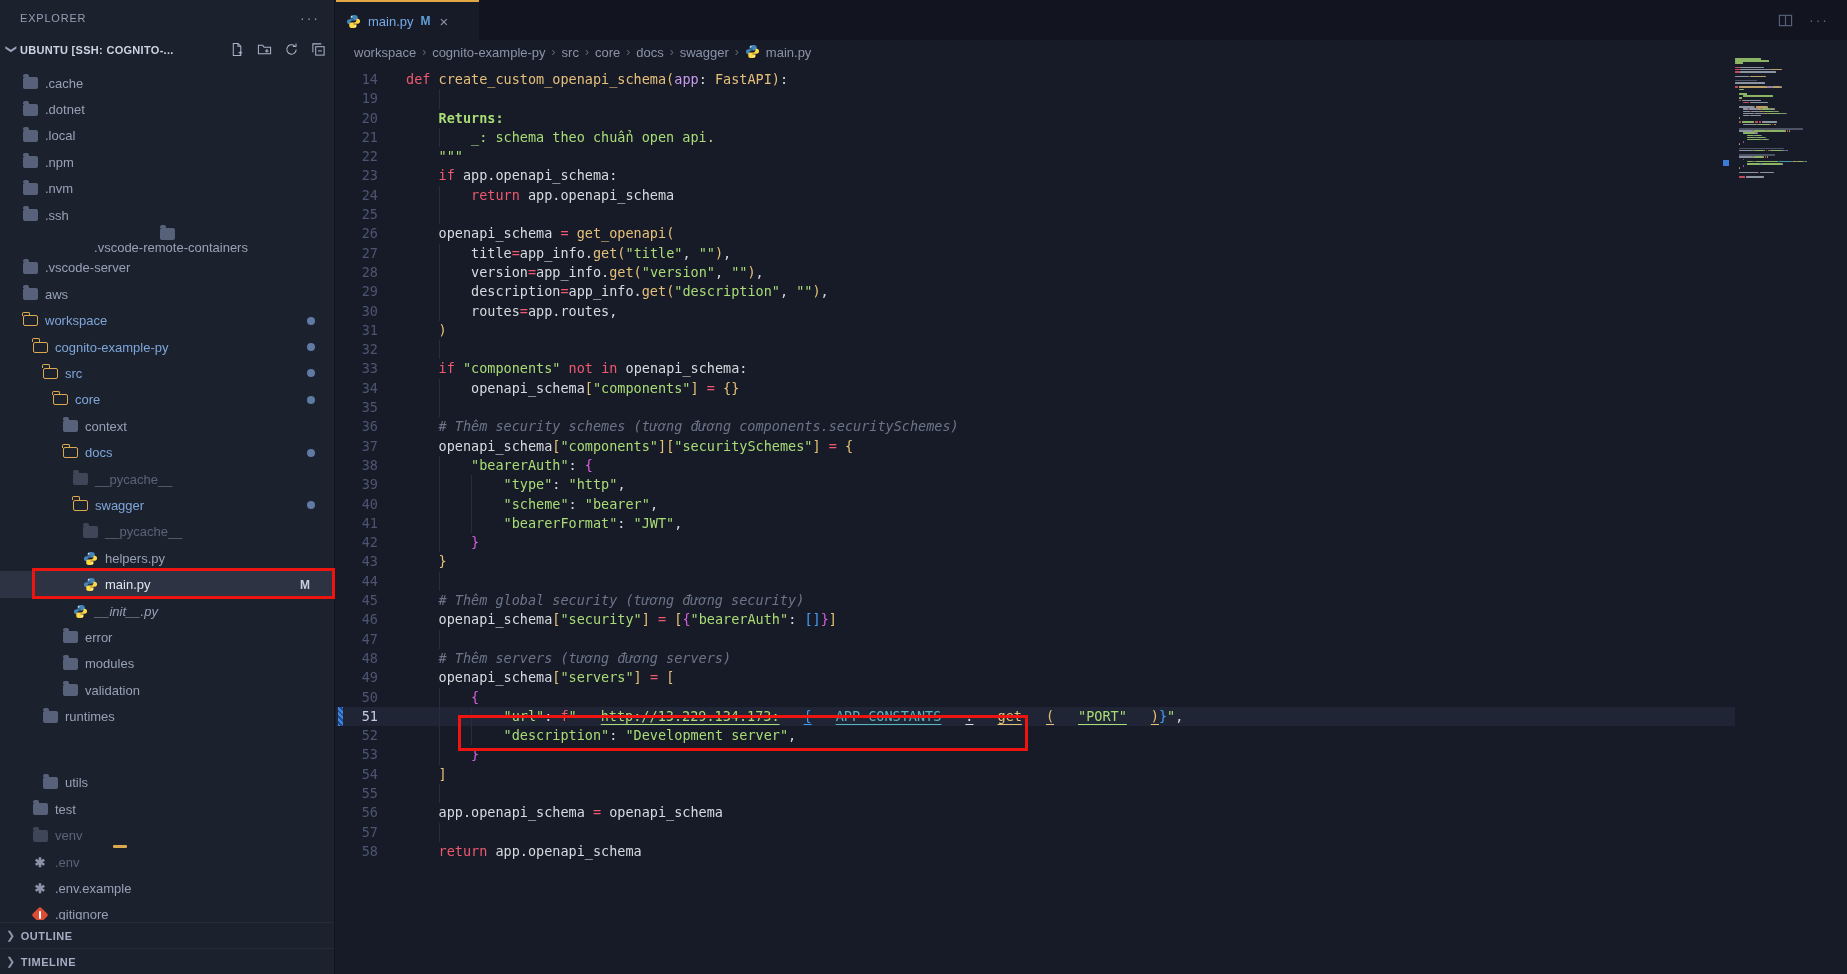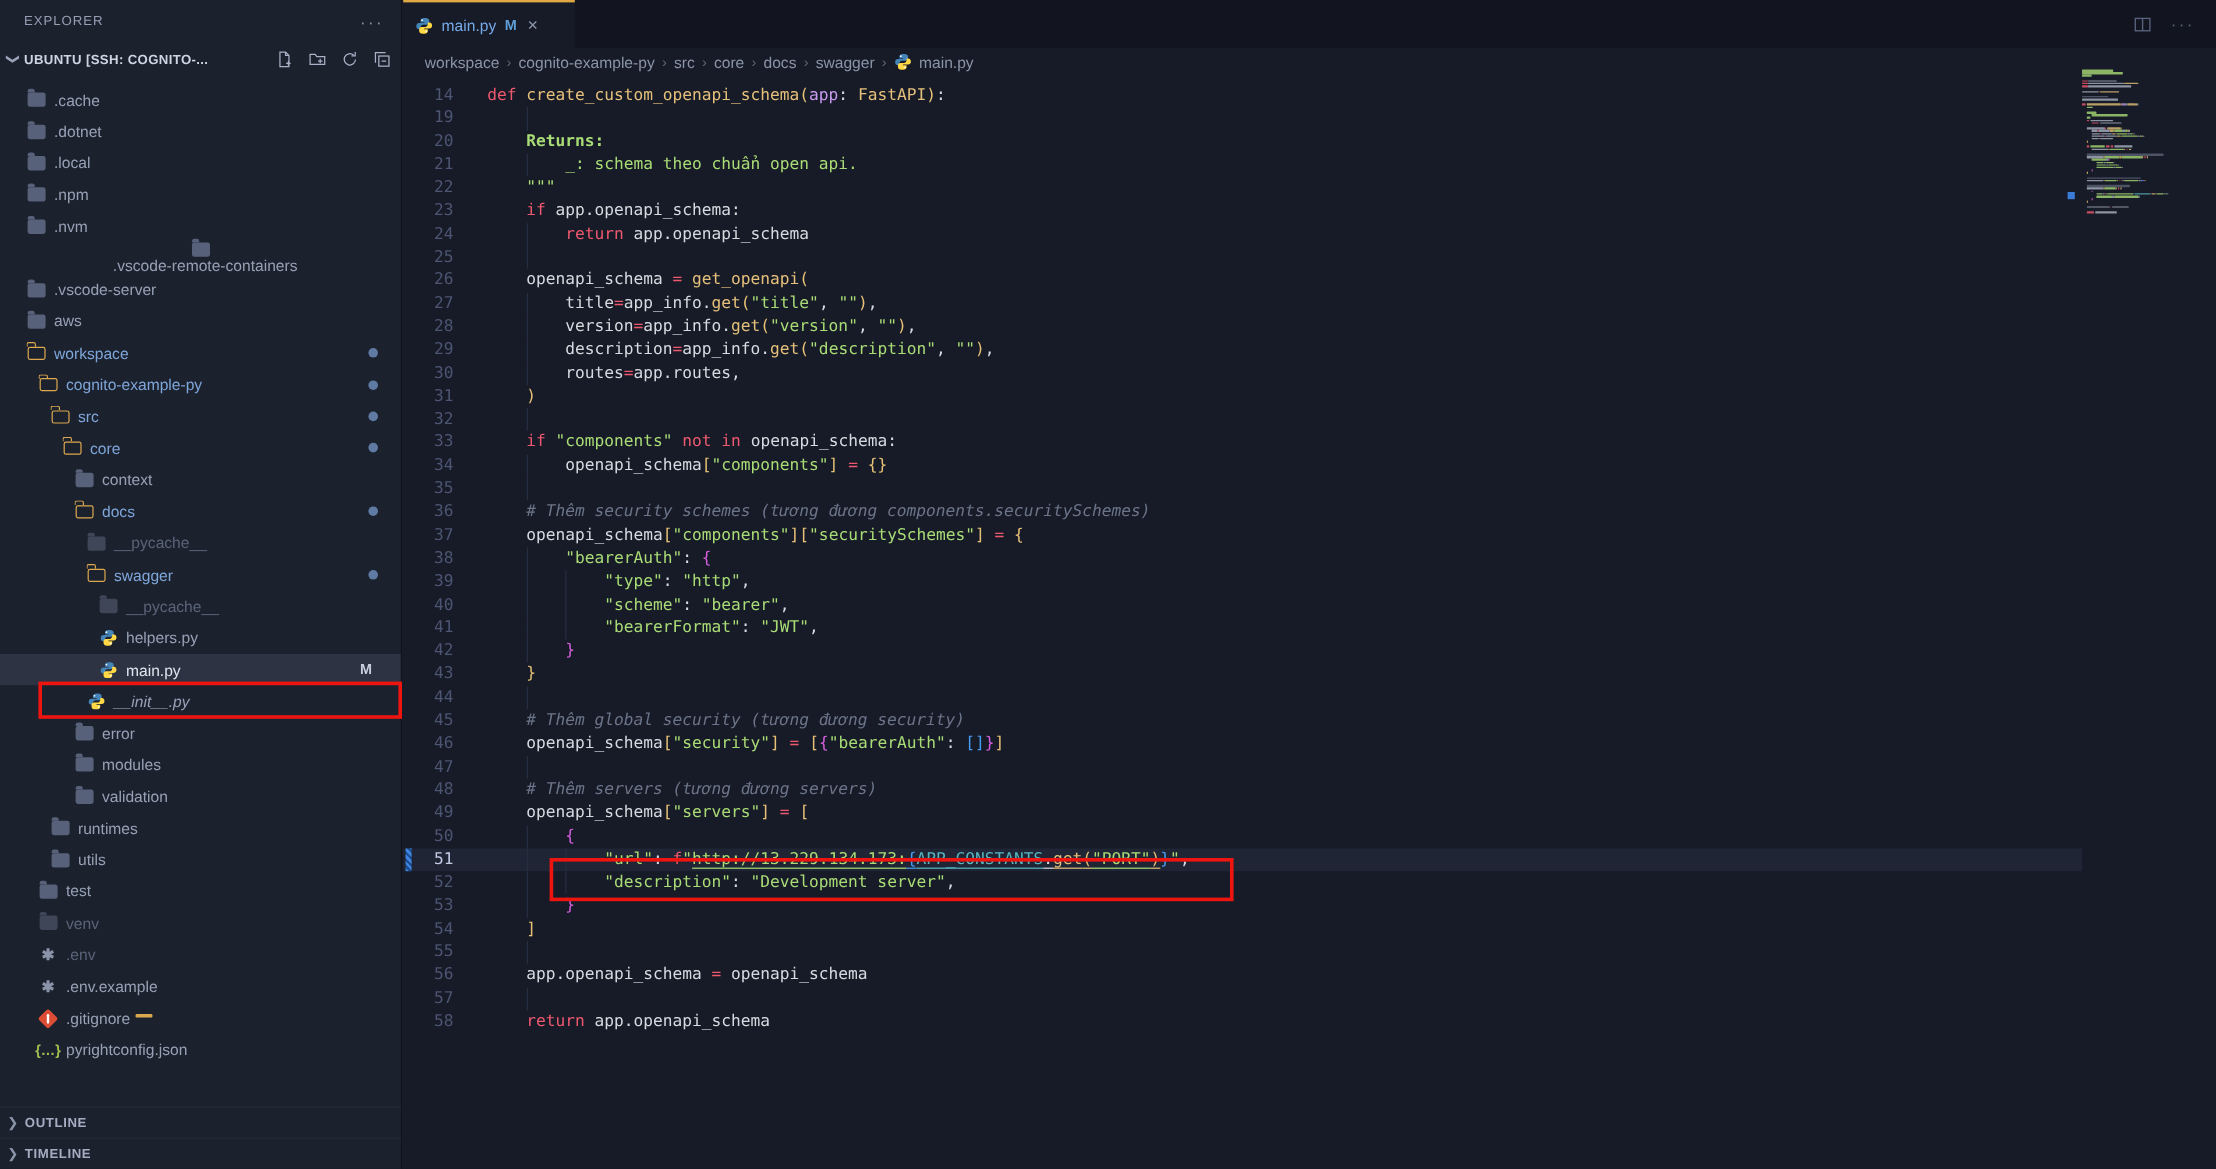--- a/index.html
+++ b/index.html
@@ -70,21 +70,21 @@
   .ln { position:absolute; left:0; width:42px; text-align:right; color:#4c5572; }
   .crow.active .ln { color:#c3cbe4; }
   .gutbar { position:absolute; left:2px; top:0; width:5px; height:100%;
     background:repeating-linear-gradient(45deg,#3f85e0 0 2px,#1d4f94 2px 4px); }
   .ct { position:absolute; left:70px; }
   .g { position:absolute; top:0; width:1px; height:100%; background:#262d41; }
   .tk-kw{color:#ef596f} .tk-op{color:#ef596f} .tk-fn{color:#e5c07b} .tk-cl{color:#e5c07b}
   .tk-str{color:#a9dc76} .tk-strb{color:#a9dc76;font-weight:bold}
   .tk-cmt{color:#6b7488;font-style:italic} .tk-pl{color:#d7dae0} .tk-pr{color:#c89af0}
   .tk-b1{color:#e6c176} .tk-b2{color:#d55fde} .tk-b3{color:#459df5} .tk-cy{color:#56b6c2}
-  .u{text-decoration:underline; text-underline-offset:2.5px;}
+  .u{text-decoration:underline; text-underline-offset:2.5px;margin-left:24px;}
 
   #minimap { position:absolute; right:32px; top:58px; width:80px; cursor:pointer; }
   .mrow { height:2.2px; position:relative; }
   .mrow span { position:absolute; top:0; height:1.5px; border-radius:.5px; opacity:.8; }
   #mm-marker { position:absolute; width:6px; height:6px; background:#3a7bd5; }
 
   
   .annot { position:absolute; border:3px solid #ee1511; z-index:50; pointer-events:none; }
 </style>
 </head>
@@ -143,20 +143,26 @@
           <span class="fo"></span>
         </span>
         <span>.npm</span>
       </div>
       <div class="trow t-normal" style="padding-left: 22px;">
         <span class="tico">
           <span class="fo"></span>
         </span>
         <span>.nvm</span>
       </div>
+      <div class="trow t-normal" style="padding-left: 22px;">
+        <span class="tico">
+          <span class="fo"></span>
+        </span>
+        <span>.ssh</span>
+      </div>
       <div class="trow t-normal" style="padding-left: 8px; flex-direction: column;">
         <span class="tico">
           <span class="fo"></span>
         </span>
         <span>.vscode-remote-containers</span>
       </div>
       <div class="trow t-normal" style="padding-left: 22px;">
         <span class="tico">
           <span class="fo"></span>
         </span>
@@ -279,21 +285,21 @@
           <span class="fo"></span>
         </span>
         <span>validation</span>
       </div>
       <div class="trow t-normal" style="padding-left: 42px;">
         <span class="tico">
           <span class="fo"></span>
         </span>
         <span>runtimes</span>
       </div>
-      <div class="trow t-normal" style="padding-left: 42px;">
+      <div class="trow t-normal" style="padding-left: 42px; margin-top: 40px;">
         <span class="tico">
           <span class="fo"></span>
         </span>
         <span>utils</span>
       </div>
       <div class="trow t-normal" style="padding-left: 32px;">
         <span class="tico">
           <span class="fo"></span>
         </span>
         <span>test</span>

